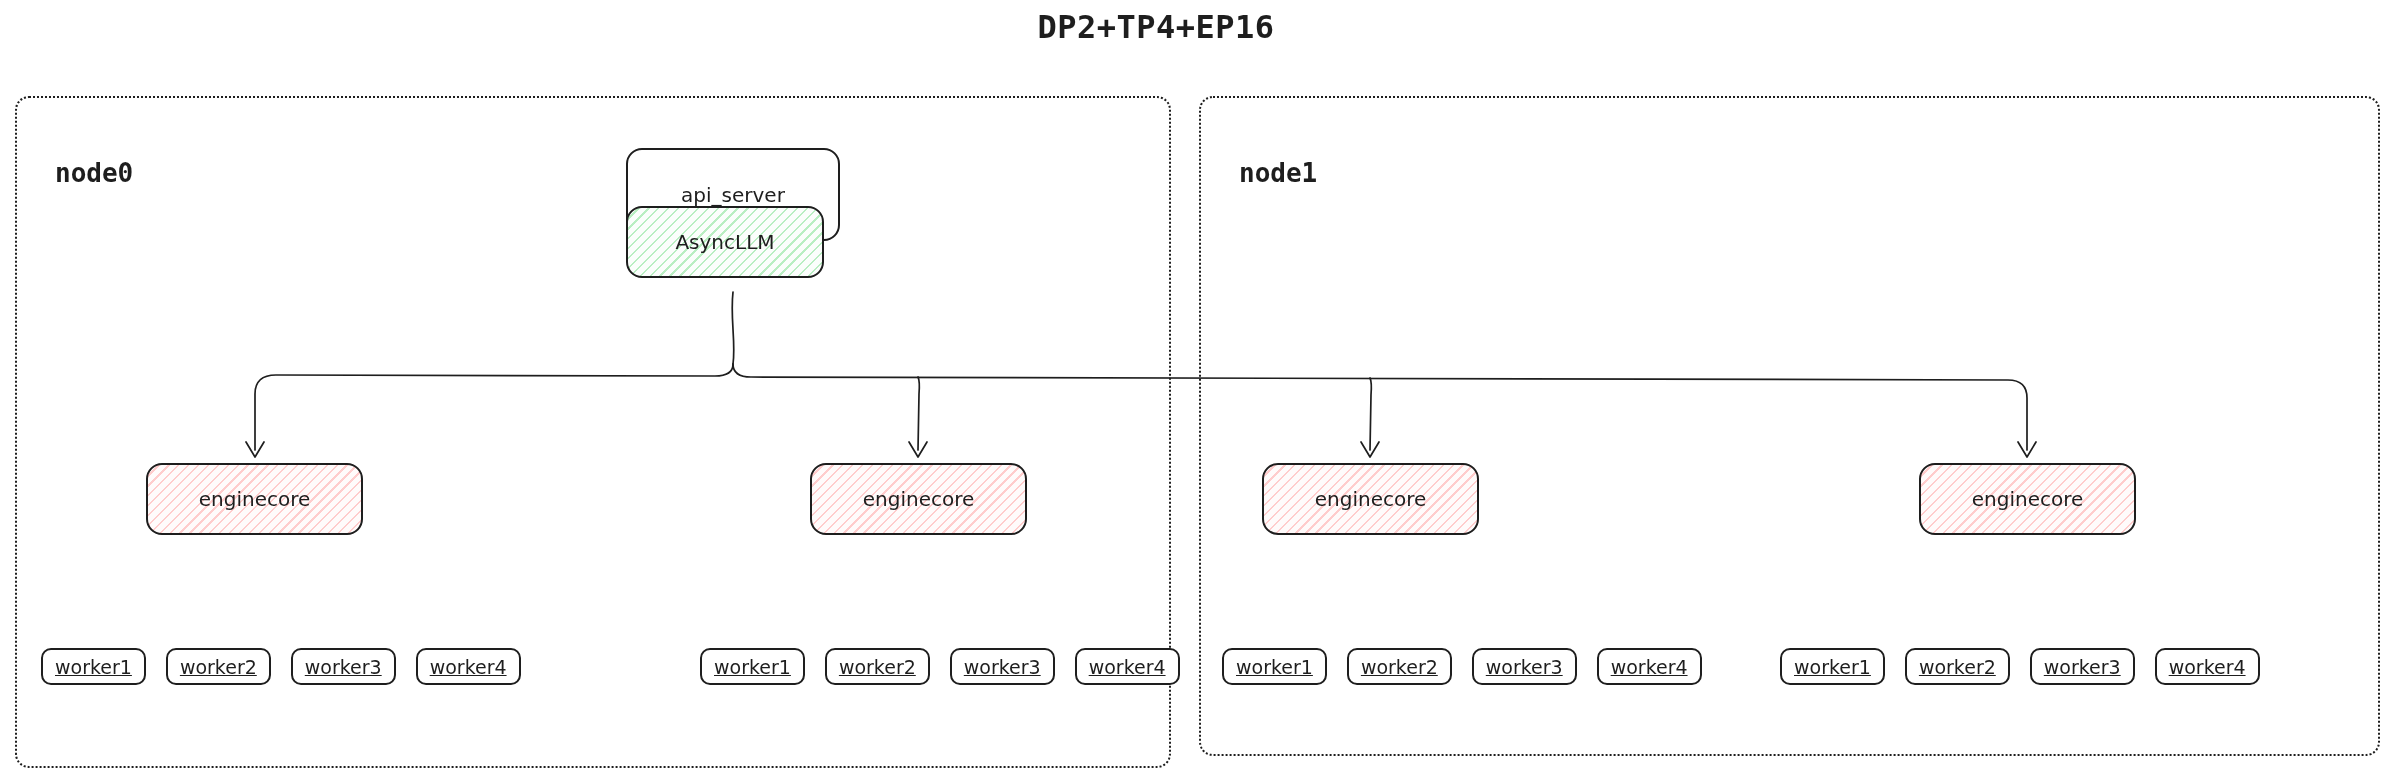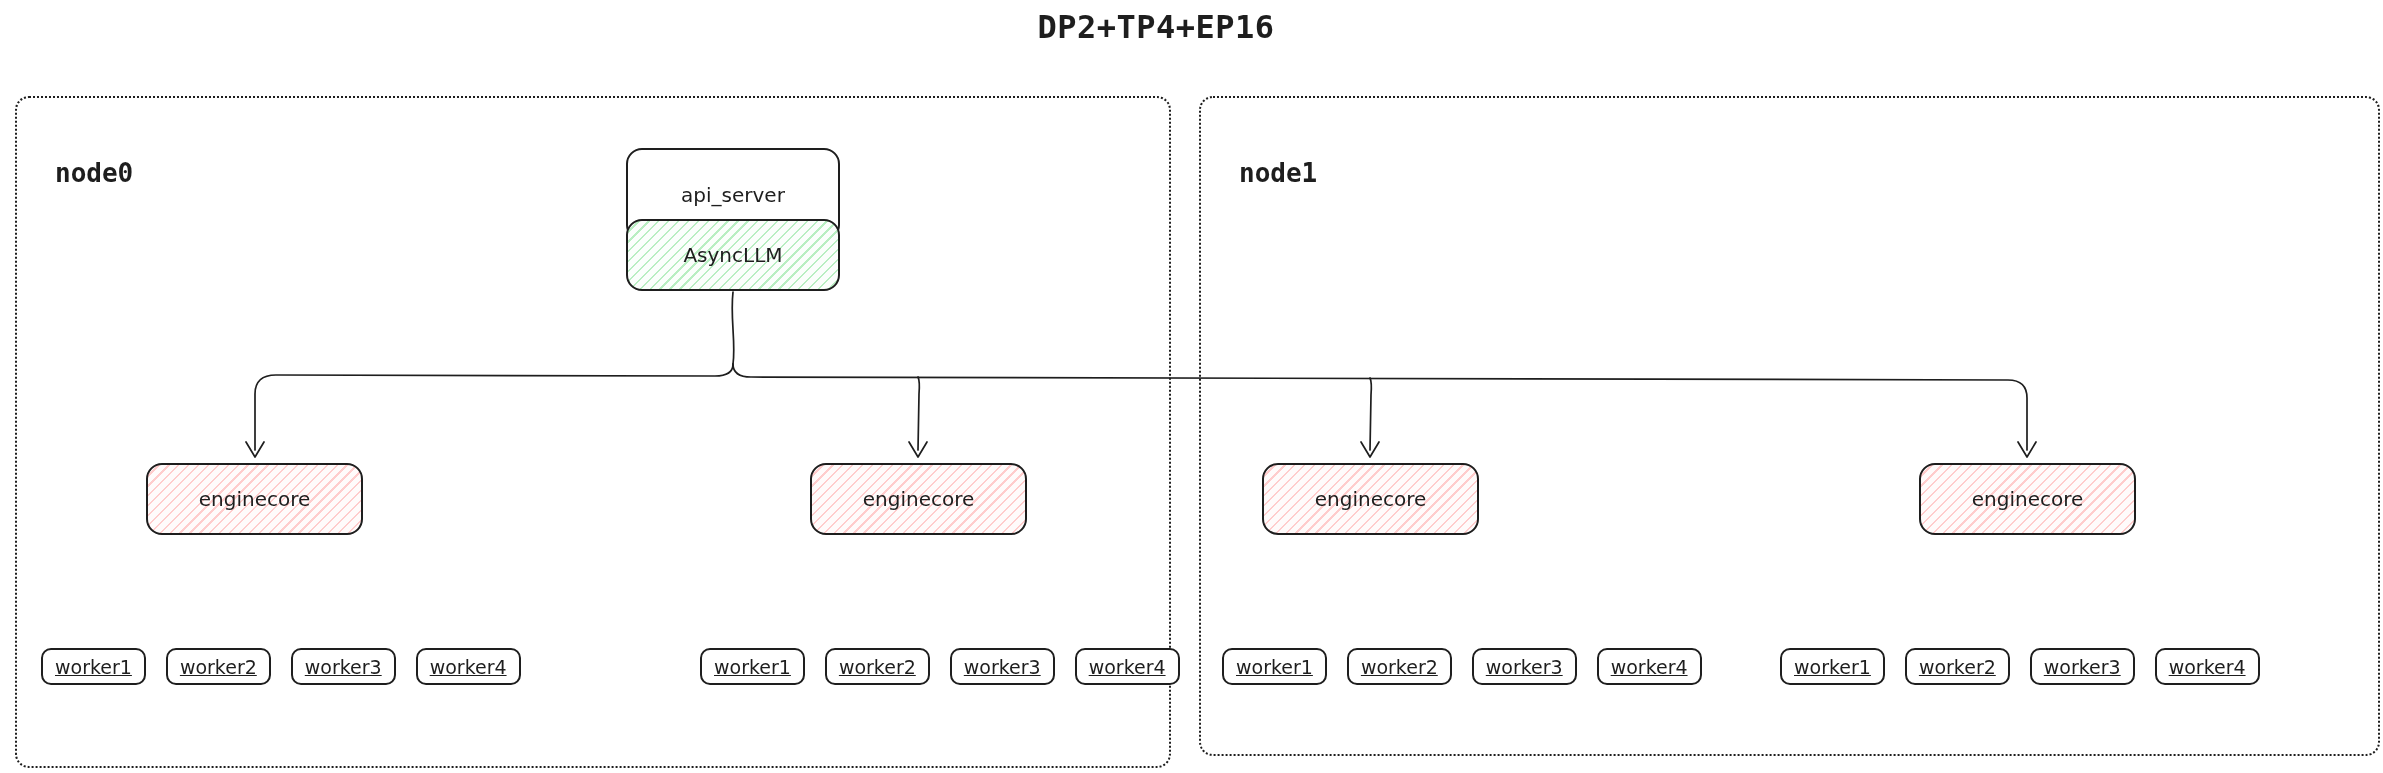--- a/index.html
+++ b/index.html
@@ -135,21 +135,21 @@
 
     <path d="M 1370 378 Q 1372 382 1371 395 L 1370 450"></path>
 
     <path d="M 246 442 L 255 457 L 264 442"></path>
     <path d="M 909 442 L 918 457 L 927 442"></path>
     <path d="M 1361 442 L 1370 457 L 1379 442"></path>
     <path d="M 2018 442 L 2027 457 L 2036 442"></path>
   </svg>
 
   <div class="box" style="left:626px; top:148px; width:214px; height:93px;">api_server</div>
-  <div class="box green" style="left:626px; top:219px; width:214px; height:72px;">AsyncLLM</div>
+  <div class="box green" style="left:626px; top:206px; width:198px; height:72px;">AsyncLLM</div>
 
   <div class="box pink" style="left:146px; top:463px; width:217px; height:72px;">enginecore</div>
   <div class="box pink" style="left:810px; top:463px; width:217px; height:72px;">enginecore</div>
   <div class="box pink" style="left:1262px; top:463px; width:217px; height:72px;">enginecore</div>
   <div class="box pink" style="left:1919px; top:463px; width:217px; height:72px;">enginecore</div>
 
   <div class="worker-row" style="left:41px;">
     <div class="worker">worker1</div>
     <div class="worker">worker2</div>
     <div class="worker">worker3</div>

